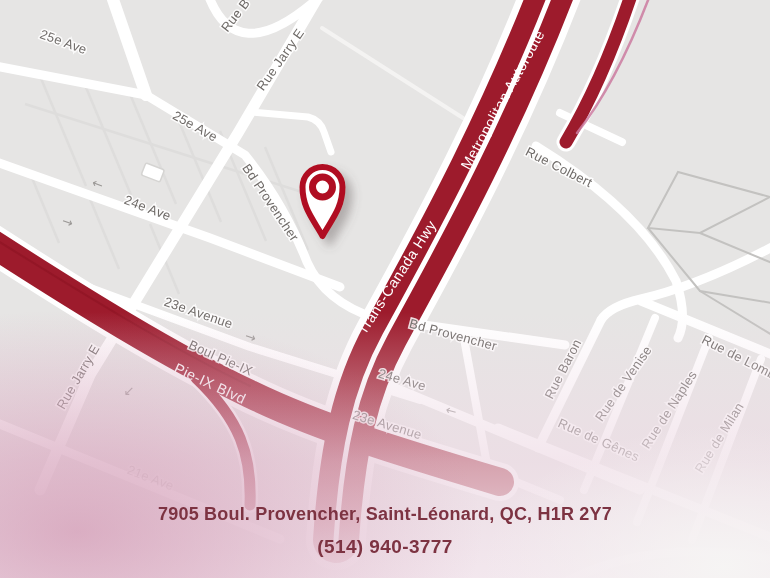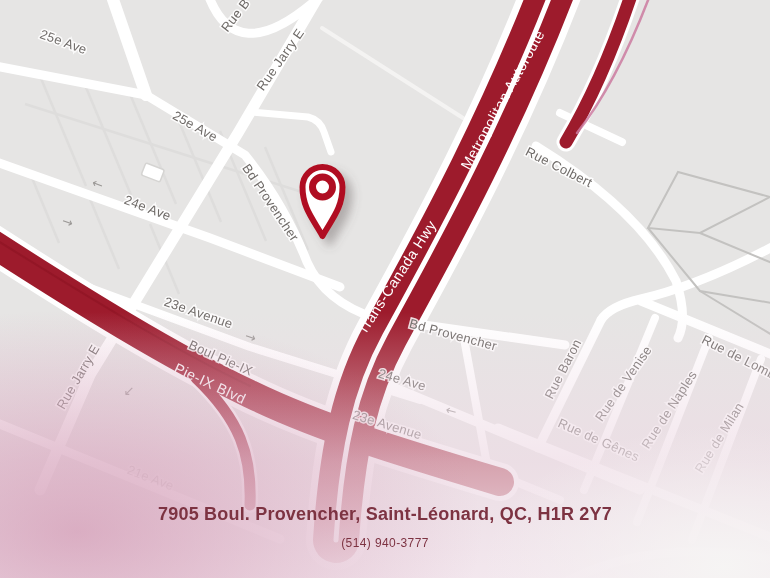--- a/index.html
+++ b/index.html
@@ -24,21 +24,21 @@
       radial-gradient(45% 35% at 94% 98%, rgba(246,245,244,.95) 0%, rgba(246,245,244,0) 70%),
       radial-gradient(85% 62% at 10% 92%, rgba(198,124,158,.52) 0%, rgba(198,124,158,0) 62%),
       linear-gradient(to bottom, rgba(231,229,228,0) 54%, rgba(238,219,229,.70) 80%, rgba(243,231,238,.97) 100%);
   }
   #address-block{position:absolute;left:385px;width:0;top:0;}
   .addr-line{
     position:absolute;transform:translateX(-50%);white-space:nowrap;
     color:var(--maroon,#7d3342);text-align:center;
   }
   #address-text{top:504px;font-size:18px;font-weight:bold;letter-spacing:.2px;}
-  #phone-text{top:536px;font-size:12px;font-weight:normal;letter-spacing:.4px;}
+  #phone-text{top:536px;font-size:19px;font-weight:bold;letter-spacing:.4px;}
 </style>
 </head>
 <body>
 
 <div id="stage">
 
   <svg id="map-svg" width="770" height="578" viewBox="0 0 770 578">
     <defs>
       <filter id="pinShadow" x="-60%" y="-60%" width="220%" height="220%">
         <feDropShadow dx="7" dy="7" stdDeviation="5" flood-color="#5a5350" flood-opacity="0.38"></feDropShadow>

